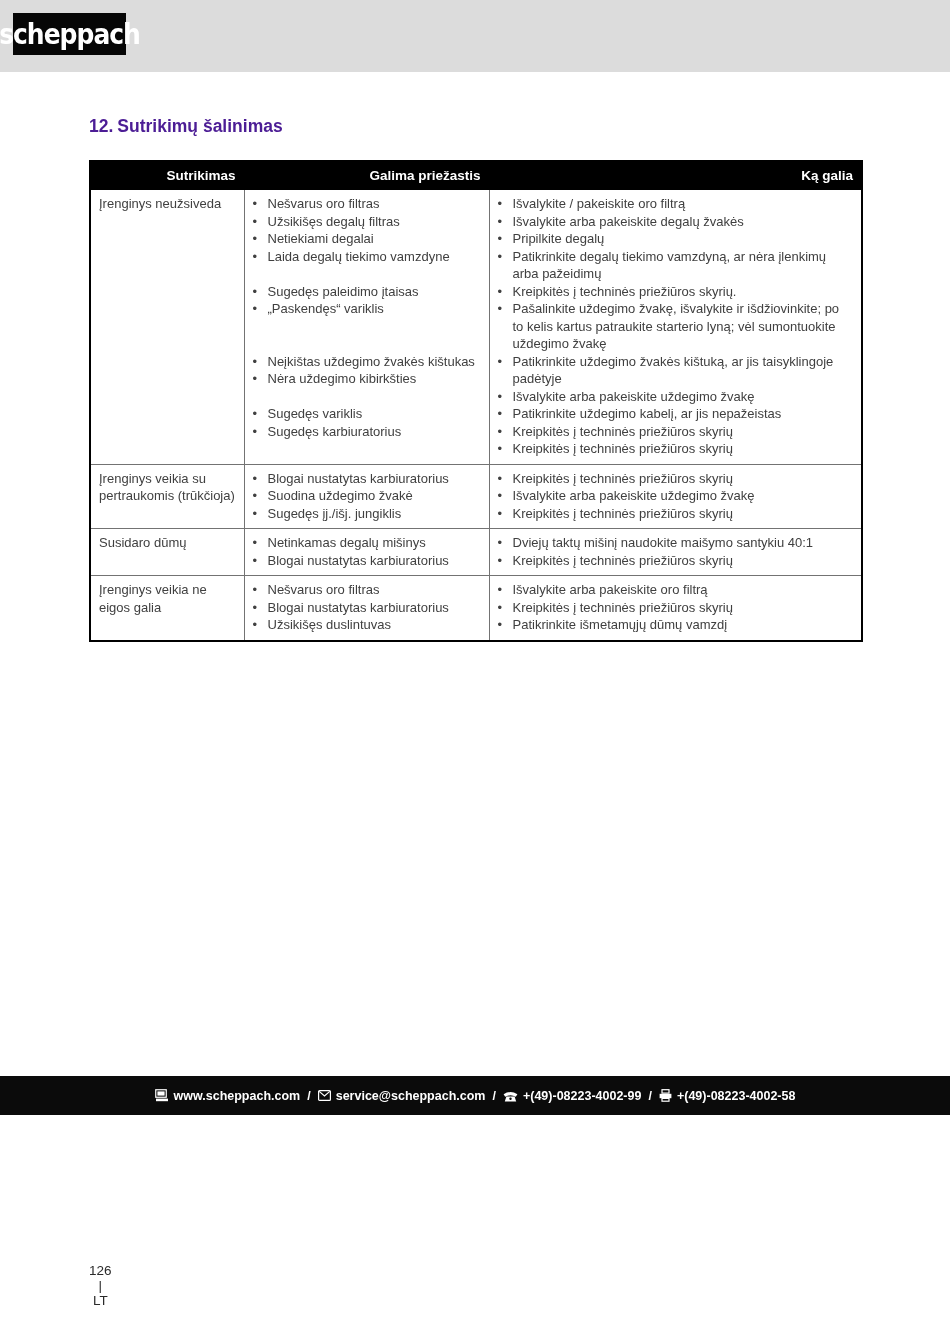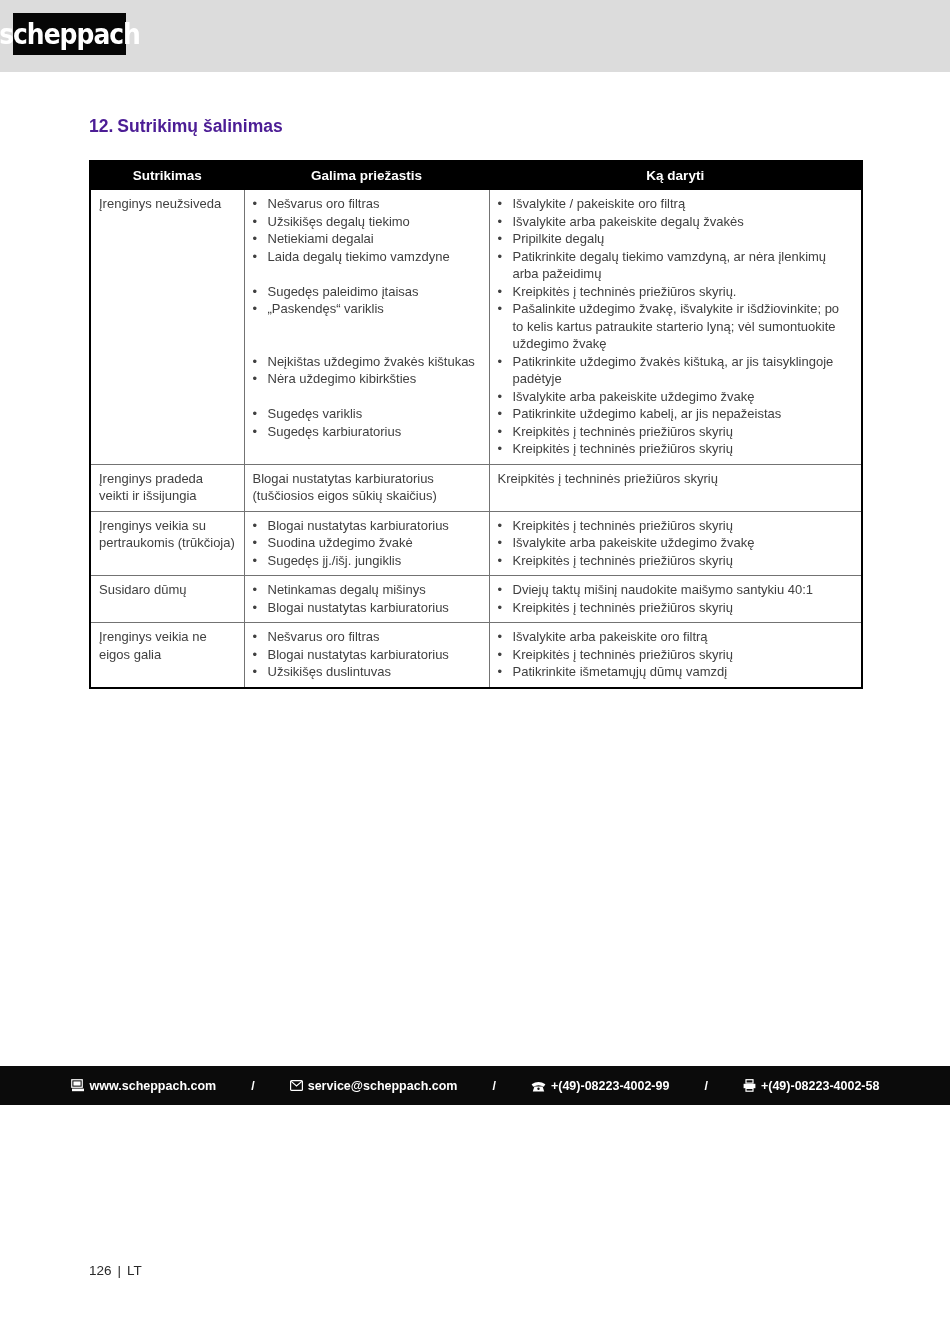--- a/index.html
+++ b/index.html
@@ -36,43 +36,43 @@
     margin:21px 0 0 0; font-size:13.5px; line-height:19px; color:#1c1c1c;
     width:772px;
   }
 
   
   table.trouble-table {
     margin-top:23px; width:772px; border-collapse:collapse;
     border:2px solid #000; table-layout:fixed;
   }
   table.trouble-table th {
-    background:#000; color:#fff; text-align:center; font-size:13.5px;
+    background:#000; color:#fff; text-align:right; font-size:13.5px;
     font-weight:bold; padding:5px 8px; border:1px solid #000; line-height:17px;
   }
   table.trouble-table td {
     border:1px solid #737373; vertical-align:top; font-size:13px;
     line-height:17.5px; padding:5px 8px 6px 8px; color:#404040;
   }
   .li { display:flex; }
   .li .bullet { flex:0 0 15px; width:15px; }
   .li .li-text { flex:1 1 auto; }
 
   
   .page-footer {
     position:absolute; left:89px; top:1263px; font-size:13.5px; color:#2a2a2a;
-    display:flex; align-items:center;
+    display:flex; align-items:center;flex-direction:column;
   }
   .page-footer .divider { margin:0 6px; color:#2a2a2a; }
 
   
   .footer-bar {
-    position:absolute; left:0; bottom:12px; width:100%; height:39px;
+    position:absolute; left:0; bottom:2px; width:100%; height:39px;
     background:#0b0b0b; display:flex; align-items:center; justify-content:center;
-    color:#fff; font-weight:bold; font-size:12.5px;gap:28px;
+    color:#fff; font-weight:bold; font-size:12.5px;
   }
   .footer-bar .seg { display:flex; align-items:center; }
   .footer-bar .icon { display:inline-flex; margin-right:5px; }
   .footer-bar .sep { margin:0 7px; }
 </style>
 </head>
 <body>
 
 <div class="page">
 
@@ -91,34 +91,34 @@
     <table class="trouble-table">
       <colgroup>
         <col style="width:154px">
         <col style="width:245px">
         <col style="width:373px">
       </colgroup>
       <thead>
         <tr>
           <th>Sutrikimas</th>
           <th>Galima priežastis</th>
-          <th>Ką daryti</th>
+          <th>Ką galia</th>
         </tr>
       </thead>
       <tbody>
           <tr>
             <td class="symptom">Įrenginys neužsiveda</td>
             <td class="causes">
               <div class="li">
                 <span class="bullet">•</span>
                 <span class="li-text">Nešvarus oro filtras</span>
               </div>
               <div class="li">
                 <span class="bullet">•</span>
-                <span class="li-text">Užsikišęs degalų tiekimo</span>
+                <span class="li-text">Užsikišęs degalų filtras</span>
               </div>
               <div class="li">
                 <span class="bullet">•</span>
                 <span class="li-text">Netiekiami degalai</span>
               </div>
               <div class="li">
                 <span class="bullet">•</span>
                 <span class="li-text">Laida degalų tiekimo vamzdyne</span>
               </div>
               <div class="li" style="margin-top: 17.5px;">
@@ -184,29 +184,20 @@
                 <span class="li-text">Patikrinkite uždegimo kabelį, ar jis nepažeistas</span>
               </div>
               <div class="li">
                 <span class="bullet">•</span>
                 <span class="li-text">Kreipkitės į techninės priežiūros skyrių</span>
               </div>
               <div class="li">
                 <span class="bullet">•</span>
                 <span class="li-text">Kreipkitės į techninės priežiūros skyrių</span>
               </div>
-            </td>
-          </tr>
-          <tr>
-            <td class="symptom">Įrenginys pradeda veikti ir išsijungia</td>
-            <td class="causes">
-              <div>Blogai nustatytas karbiuratorius (tuščiosios eigos sūkių skaičius)</div>
-            </td>
-            <td class="actions">
-              <div>Kreipkitės į techninės priežiūros skyrių</div>
             </td>
           </tr>
           <tr>
             <td class="symptom">Įrenginys veikia su pertraukomis (trūkčioja)</td>
             <td class="causes">
               <div class="li">
                 <span class="bullet">•</span>
                 <span class="li-text">Blogai nustatytas karbiuratorius</span>
               </div>
               <div class="li">

